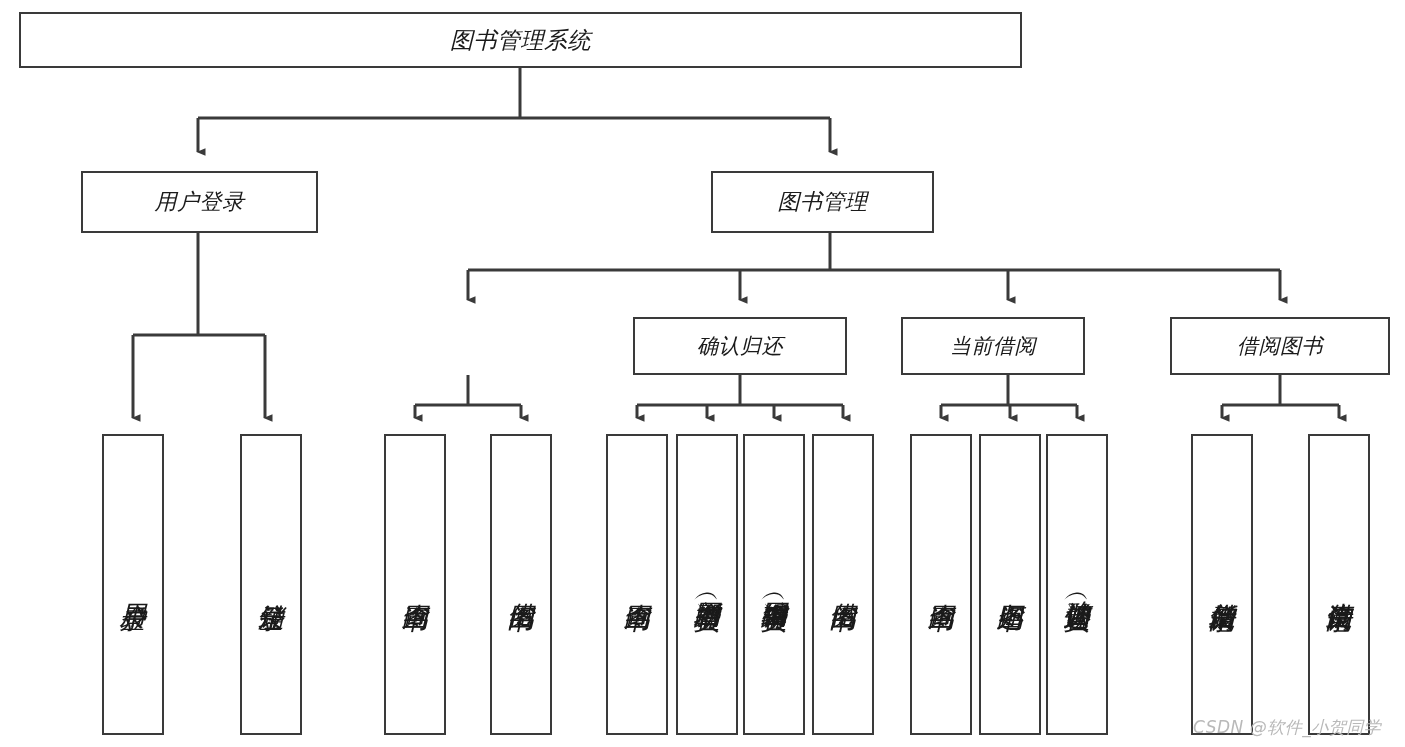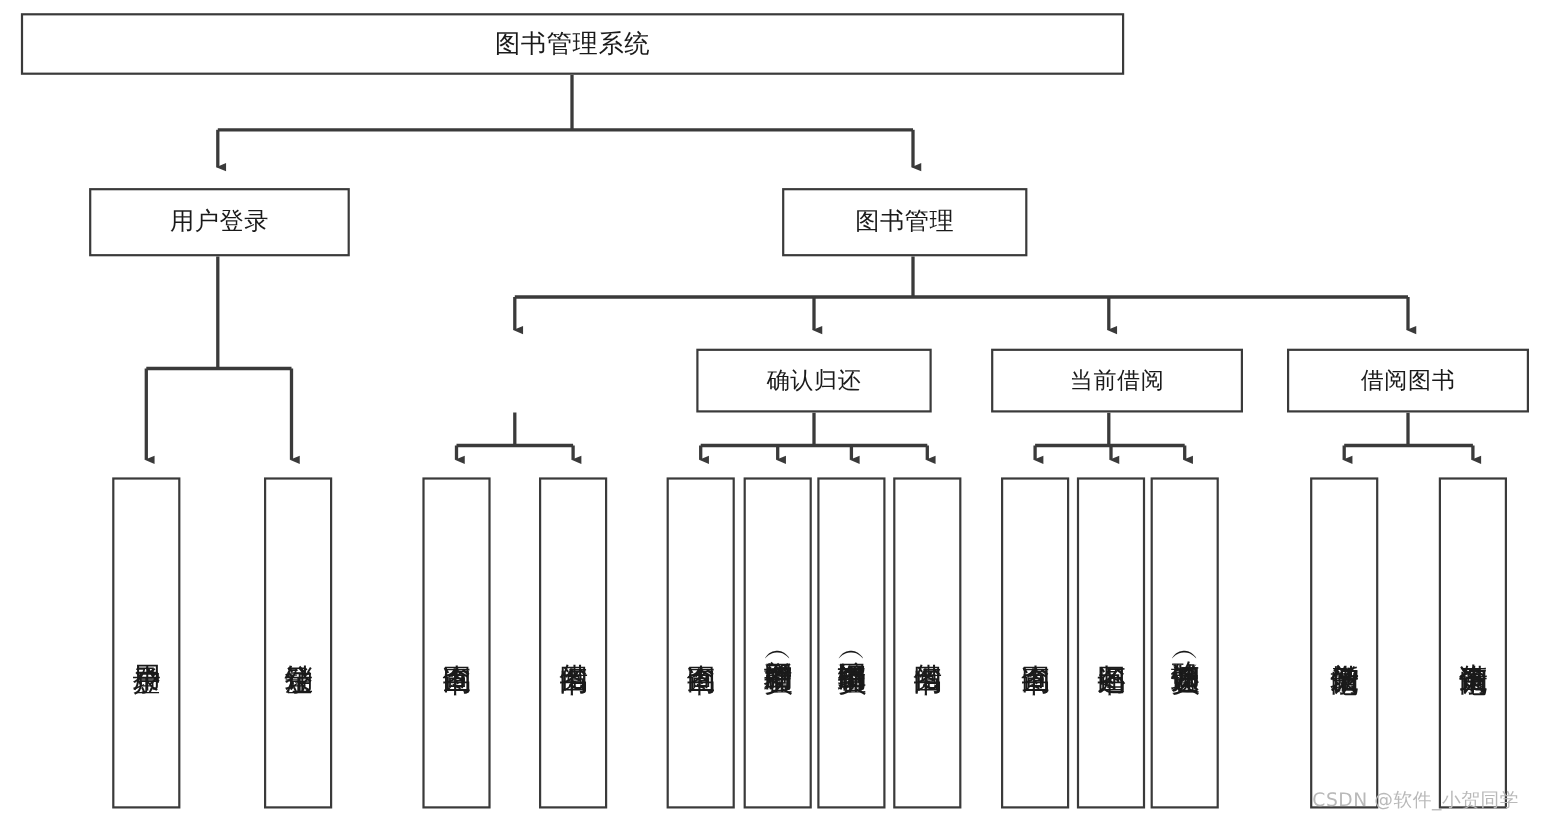--- a/index.html
+++ b/index.html
@@ -9,20 +9,21 @@
   }
   body {
     font-family: "DejaVu Sans", "Liberation Sans", sans-serif;
   }
   #canvas {
     position: relative;
     width: 1405px;
     height: 747px;
     background: #ffffff;
     overflow: hidden;
+    font-style: italic;
   }
   svg.connectors {
     position: absolute;
     left: 0;
     top: 0;
     width: 1405px;
     height: 747px;
     pointer-events: none;
   }
   .node {
@@ -136,21 +137,21 @@
 
   <div class="node lvl1" style="left:711px; top:171px; width:223px; height:62px;">
     <span class="label">图书管理</span>
   </div>
 
 
   <div class="node lvl2" style="left:633px; top:317px; width:214px; height:58px;">
     <span class="label">确认归还</span>
   </div>
 
-  <div class="node lvl2" style="left:901px; top:317px; width:229px; height:58px;text-align:center;">
+  <div class="node lvl2" style="left:901px; top:317px; width:184px; height:58px;text-align:center;">
     <span class="label">当前借阅</span>
   </div>
 
   <div class="node lvl2" style="left:1170px; top:317px; width:220px; height:58px;">
     <span class="label">借阅图书</span>
   </div>
 
   <div class="node vertical" style="left:102px; top:434px; width:62px; height:301px;">
     <span class="label">用户登录</span>
   </div>

